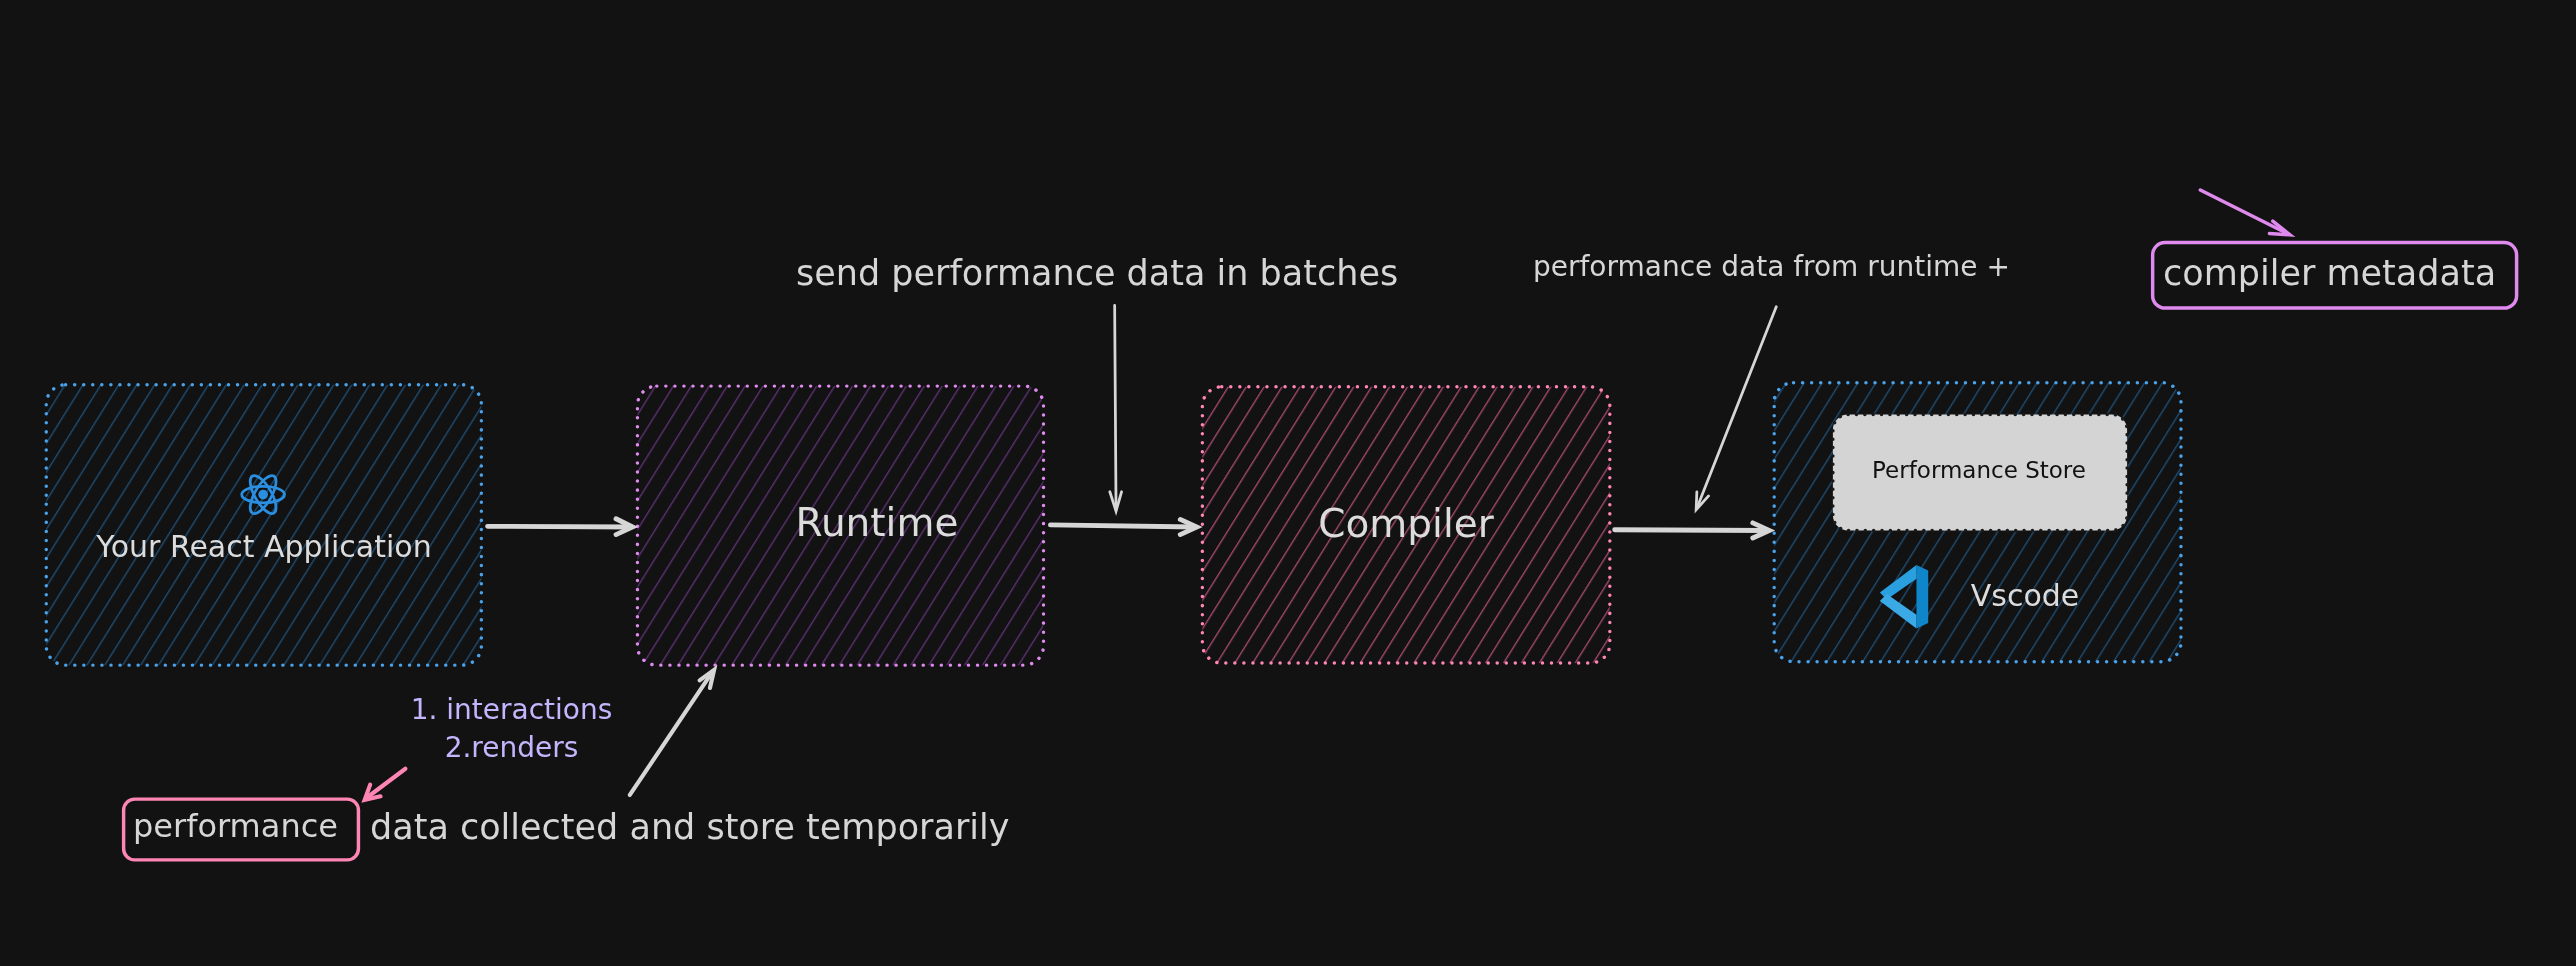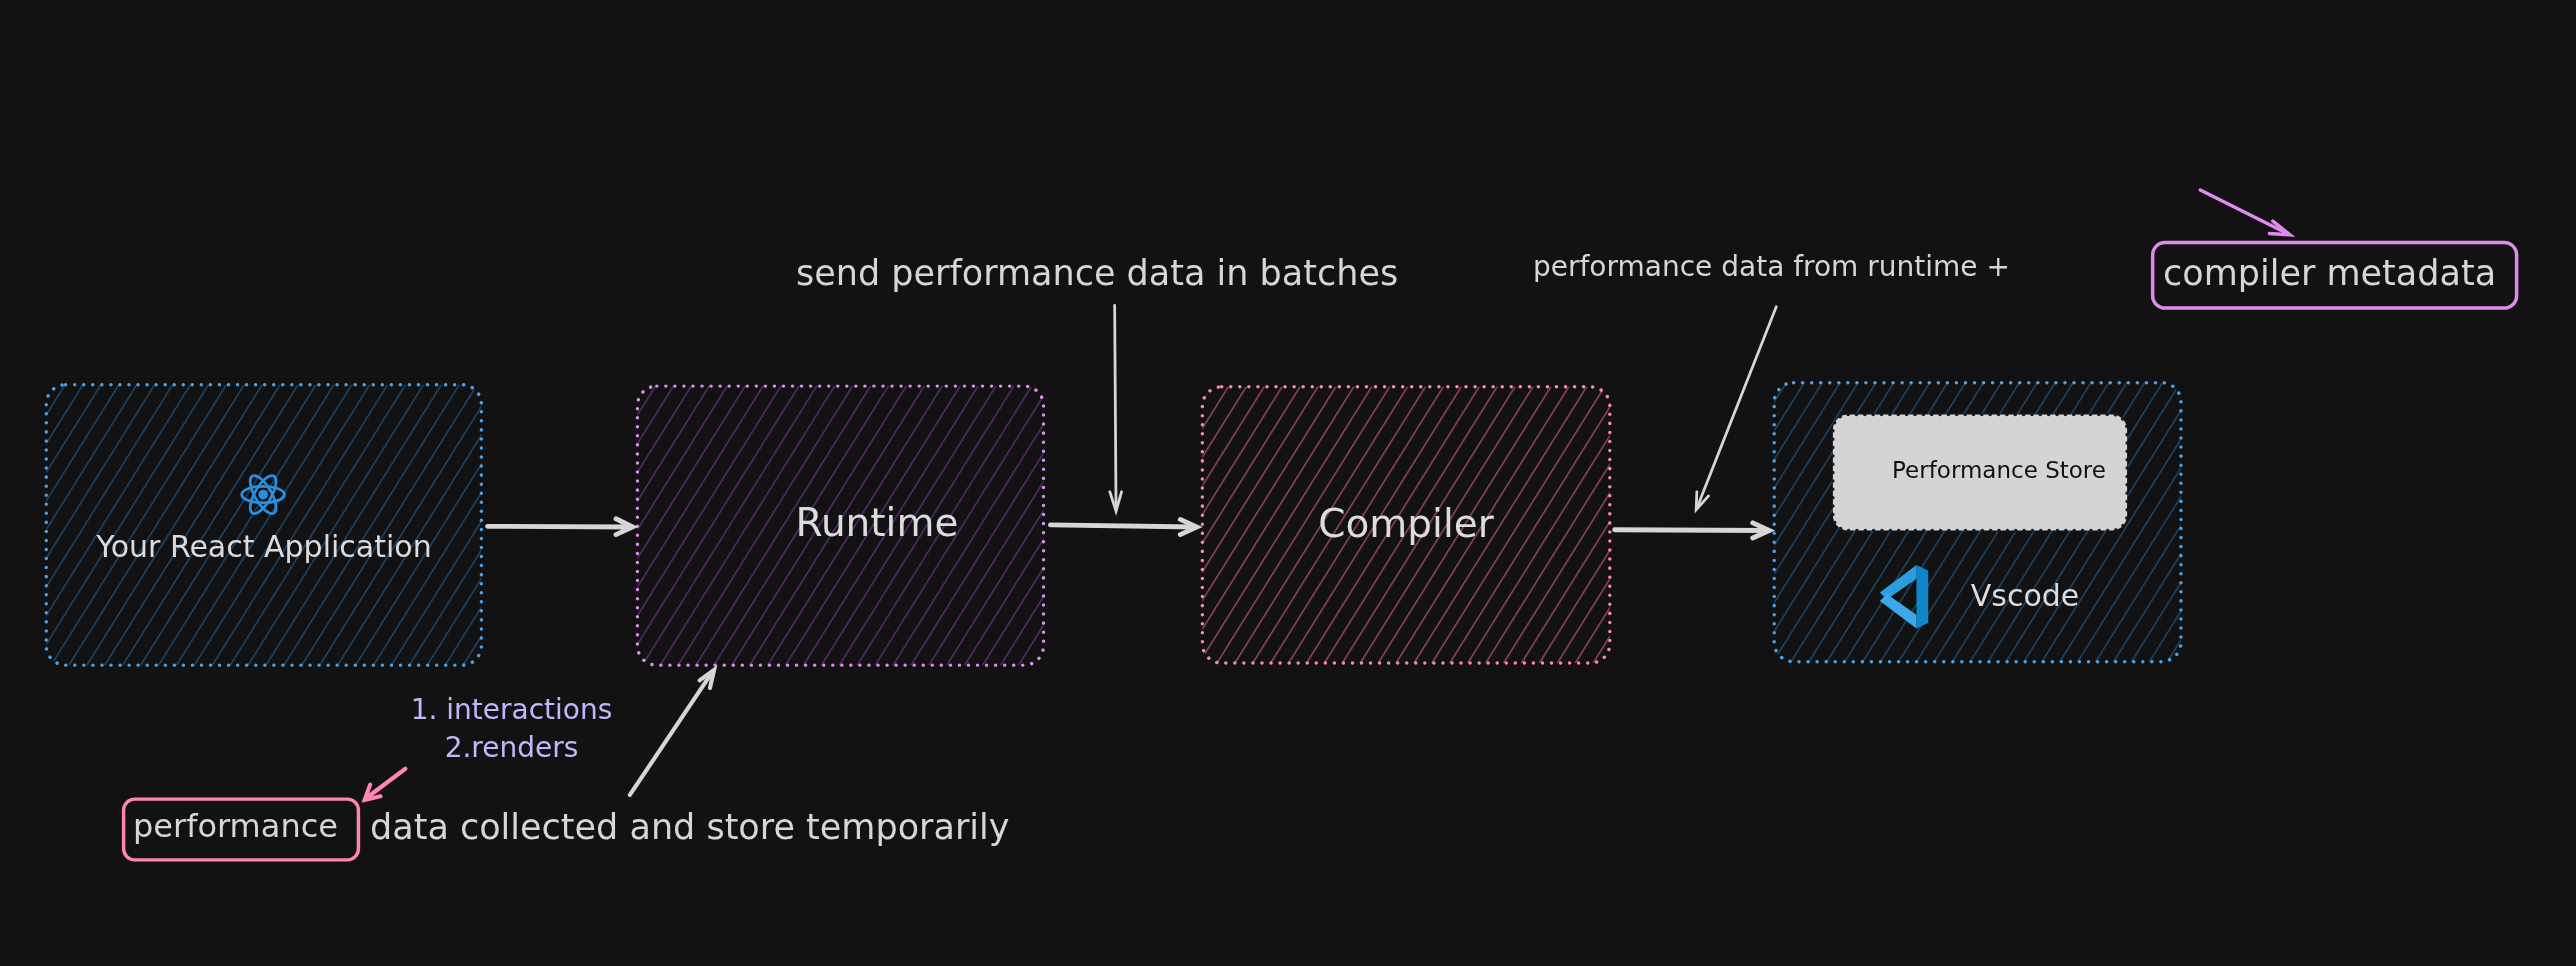--- a/index.html
+++ b/index.html
@@ -95,21 +95,21 @@
     <path d="M45,0 L62,8 L62,84 L45,92 Z" fill="#0f86c9"></path>
     <path d="M45,0 L-8,40 L2,50 L45,20 Z" fill="#2a9fe0"></path>
     <path d="M45,92 L-8,52 L2,42 L45,72 Z" fill="#3aa9e6"></path>
     <path d="M45,20 L45,72 L28,46 Z" fill="#121212" opacity="0.0"></path>
   </g>
 </svg>
 
 <div class="node-label" style="left:264px; top:546px; font-size:30px;">Your React Application</div>
 <div class="node-label" style="left:849px; top:522px; font-size:39px;margin-left:28px;">Runtime</div>
 <div class="node-label" style="left:1406px; top:523px; font-size:39px;">Compiler</div>
-<div class="node-label" style="left:1979px; top:470px; font-size:23px; color:#111111;margin-left:20px;">Performance Store</div>
+<div class="node-label" style="left:1979px; top:470px; font-size:23px; color:#111111;">Performance Store</div>
 <div class="node-label" style="left:2025px; top:595px; font-size:30px;">Vscode</div>
 
 <div class="note" style="left:796px; top:253px; font-size:35px; color:#d6d6d6;">send performance data in batches</div>
 
 <div class="note" style="left:1521px; top:250px; font-size:28px; color:#d6d6d6;margin-left:12px;">
   <span>performance data from runtime +</span>
 </div>
 <div class="note" style="left:2163px; top:253px; font-size:35px; color:#d6d6d6;">compiler metadata</div>
 
 <div class="note" style="left:1768px; top:86px; width:442px; font-size:29px; color:#e08aef; line-height:41px;">

